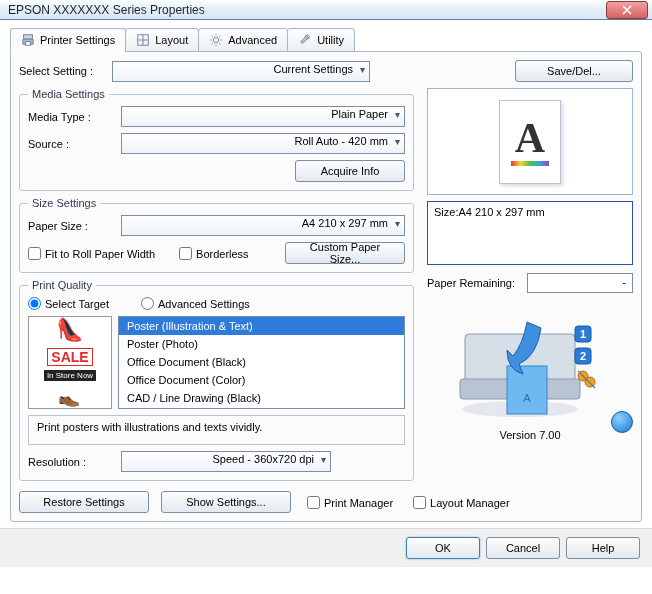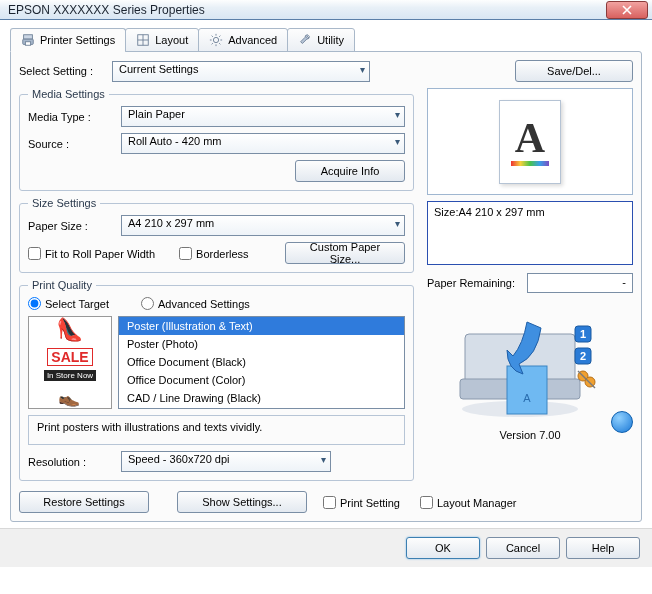--- a/index.html
+++ b/index.html
@@ -17,21 +17,21 @@
 .tabs{display:flex;gap:0;margin-bottom:-1px;position:relative;z-index:2;}
 .tab{border:1px solid #a9b8c9;background:linear-gradient(#fdfdfd,#ebeff4);padding:4px 10px;display:flex;align-items:center;gap:5px;border-top-left-radius:3px;border-top-right-radius:3px;margin-right:-1px;cursor:pointer;}
 .tab.active{background:#fbfbfb;border-bottom:1px solid #fbfbfb;}
 .tab svg{width:14px;height:14px;}
 
 .panel{border:1px solid #a9b8c9;background:#fbfbfb;padding:8px;border-radius:0 3px 3px 3px;}
 
 .row{display:flex;align-items:center;gap:8px;margin-bottom:6px;}
 .label{width:85px;}
 
-select,.combo{height:21px;border:1px solid #7a8ea5;background:linear-gradient(#fff,#eef3f8);padding:1px 16px 1px 6px;appearance:none;-webkit-appearance:none;position:relative;}
+select,.combo{height:21px;border:1px solid #7a8ea5;background:linear-gradient(#fff,#eef3f8);padding:1px 16px 1px 6px;appearance:none;-webkit-appearance:none;position:relative;text-align:right;}
 .combo-wrap{position:relative;display:inline-block;}
 .combo-wrap::after{content:"▾";position:absolute;right:5px;top:3px;font-size:10px;color:#3a5a7a;pointer-events:none;}
 
 .btn{height:22px;border:1px solid #7a8ea5;border-radius:3px;background:linear-gradient(#fdfdfd,#e3e9f0);padding:0 14px;display:inline-flex;align-items:center;justify-content:center;cursor:pointer;}
 
 fieldset{border:1px solid #b7c5d6;border-radius:3px;padding:6px 8px 8px 8px;margin-bottom:6px;}
 fieldset legend{padding:0 4px;color:#2b3a4d;}
 
 .left-col{float:left;width:395px;}
 .right-col{float:right;width:206px;}
@@ -231,22 +231,22 @@
         </svg>
       </div>
       <div class="version-row">
         <span>Version 7.00</span>
         <div class="globe"></div>
       </div>
     </div>
 
     <div class="bottom-inner">
       <button class="btn" style="width:130px;">Restore Settings</button>
-      <button class="btn" style="width:130px;margin-left:28px;">Show Settings...</button>
-      <label style="margin-left:16px;"><input type="checkbox" style=""><span>Print Setting</span></label>
+      <button class="btn" style="width:130px;margin-left:12px;">Show Settings...</button>
+      <label style="margin-left:16px;"><input type="checkbox" style=""><span>Print Manager</span></label>
       <label style="margin-left:20px;"><input type="checkbox" style=""><span>Layout Manager</span></label>
     </div>
 
   </div>
 </div>
 
 <div class="dlg-bottom">
   <button class="btn primary">OK</button>
   <button class="btn">Cancel</button>
   <button class="btn">Help</button>

